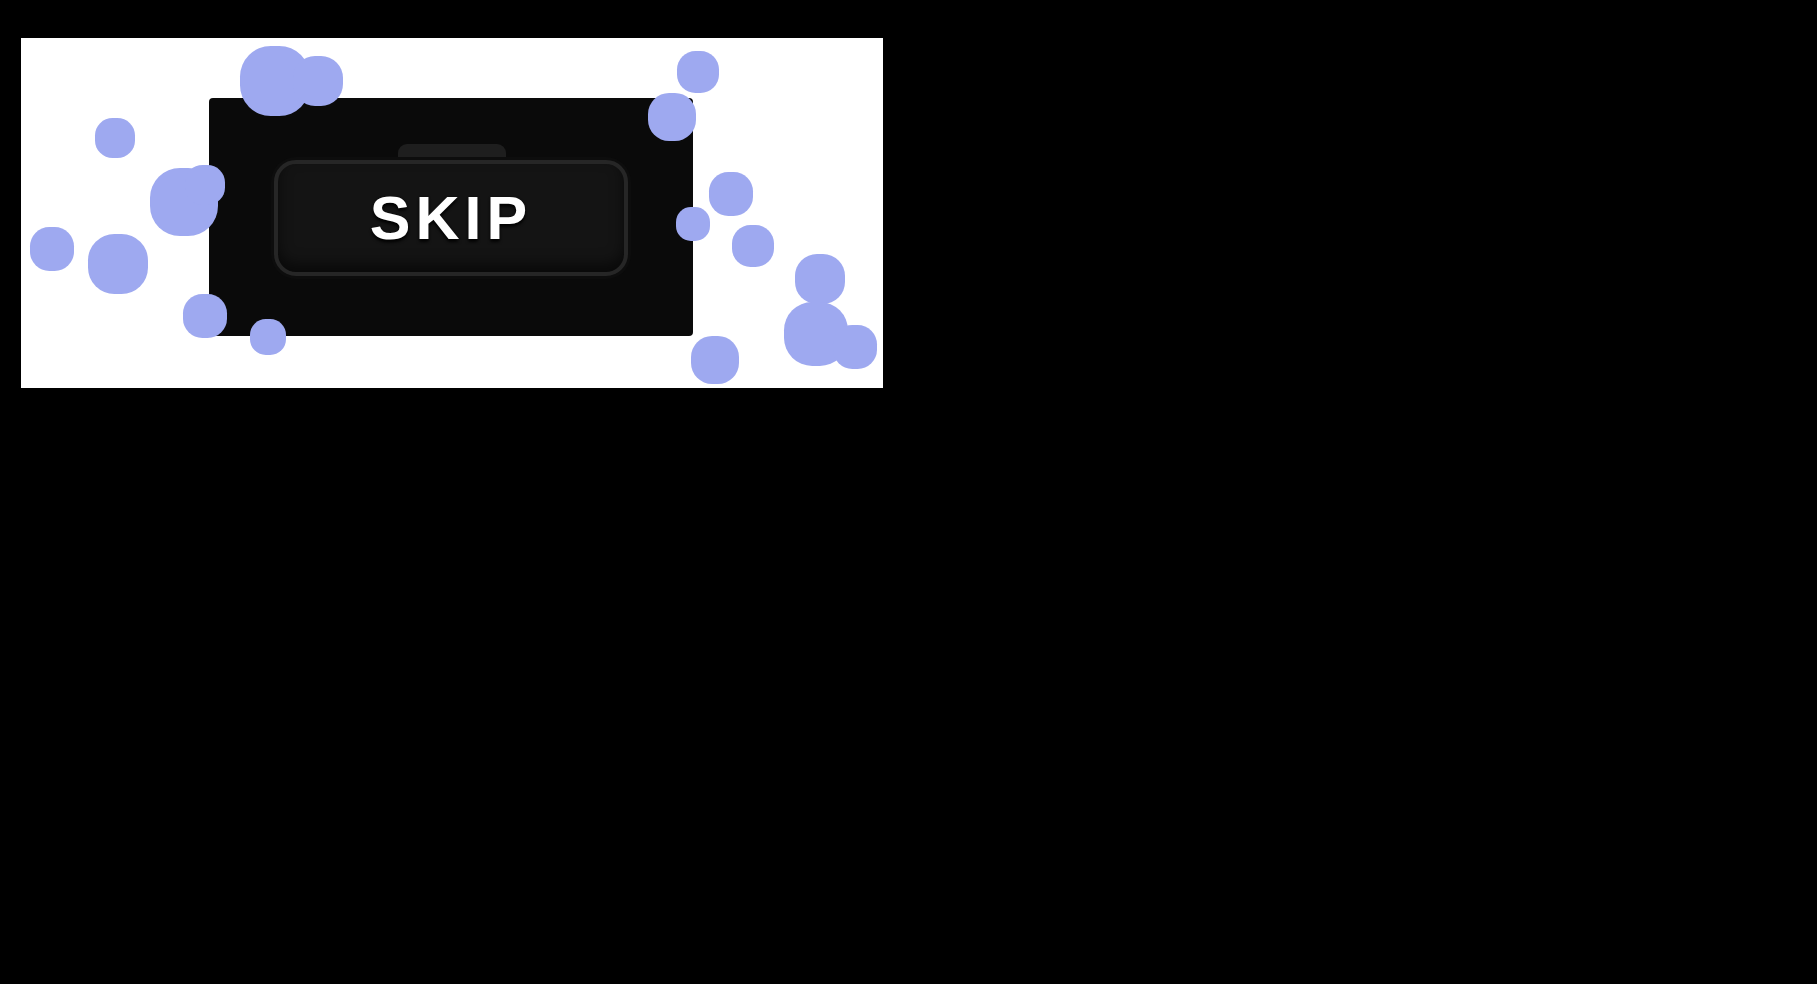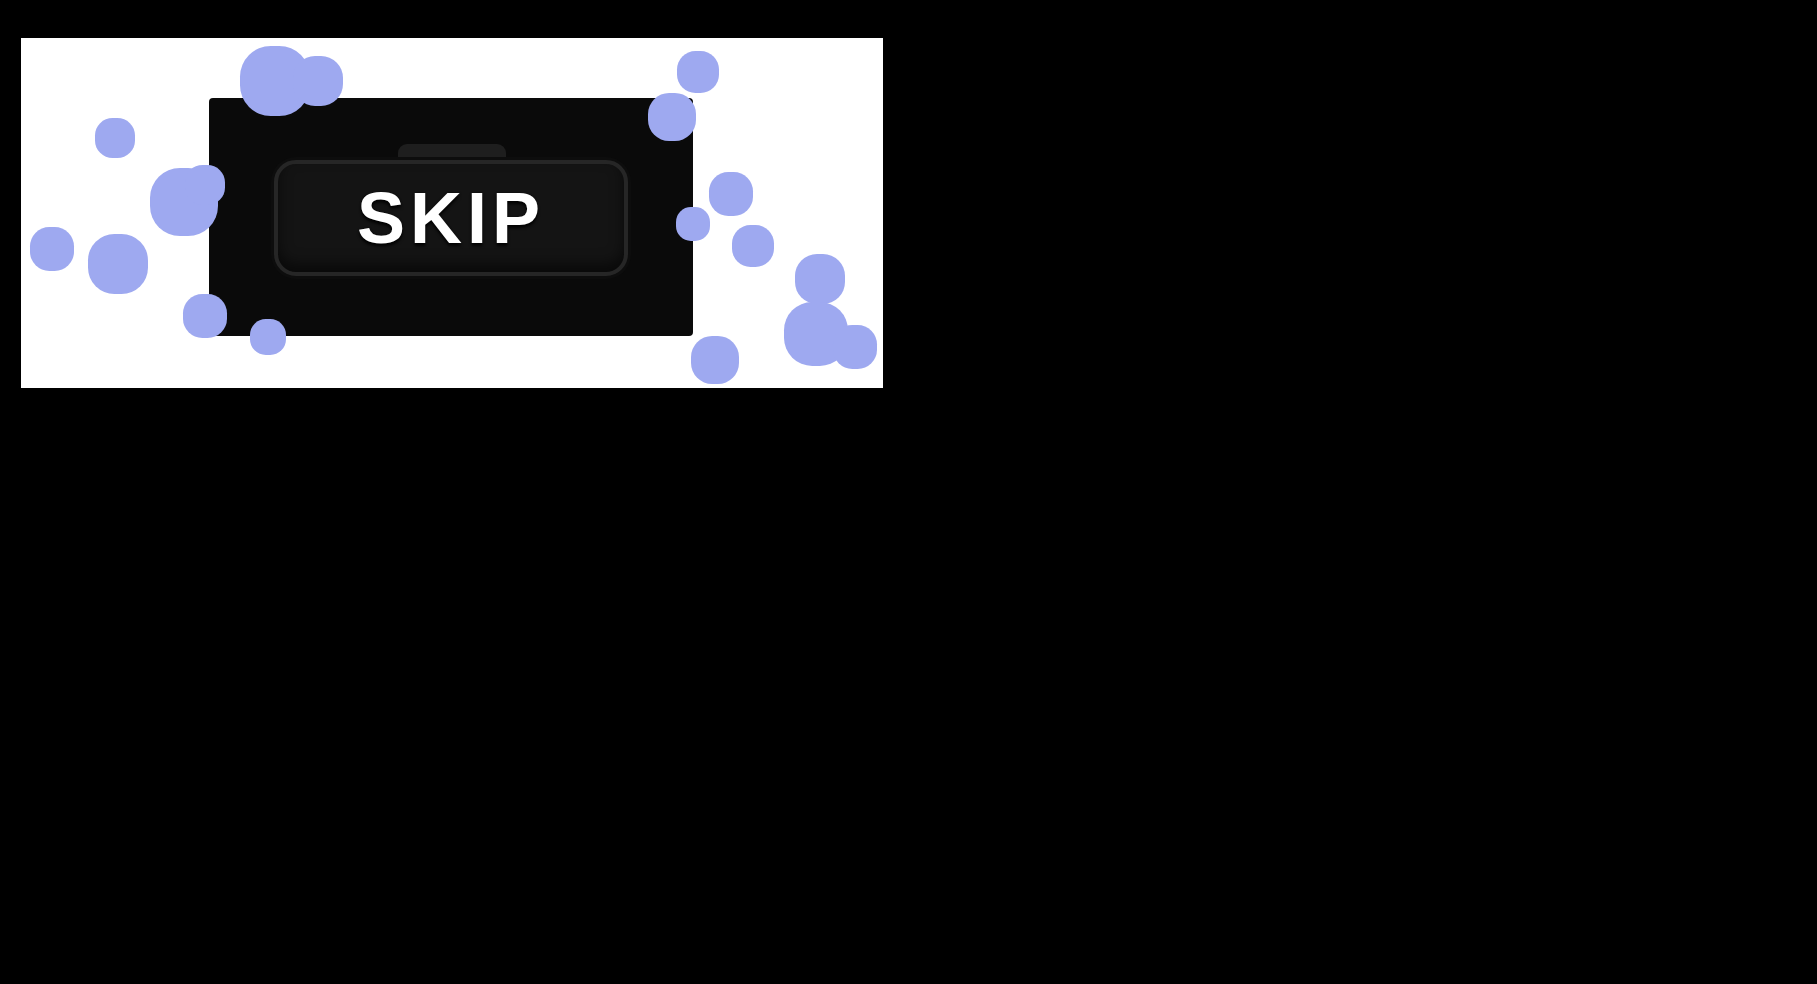--- a/index.html
+++ b/index.html
@@ -53,21 +53,21 @@
     border-radius: 22px;
     box-shadow: 0 0 0 3px #0d0d0d, inset 0 -8px 14px rgba(0,0,0,0.55);
     display: flex;
     align-items: center;
     justify-content: center;
     cursor: pointer;
     padding: 0;
   }
   .skip-button span {
     color: #ffffff;
-    font-size: 72px;
+    font-size: 61px;
     font-weight: 800;
     letter-spacing: 5px;
     text-shadow: 0 3px 3px rgba(0,0,0,0.85), 0 0 2px rgba(0,0,0,0.6);
     line-height: 1;
     user-select: none;
   }
   .blob-layer {
     position: absolute;
     left: 0; top: 0;
     width: 100%; height: 100%;

